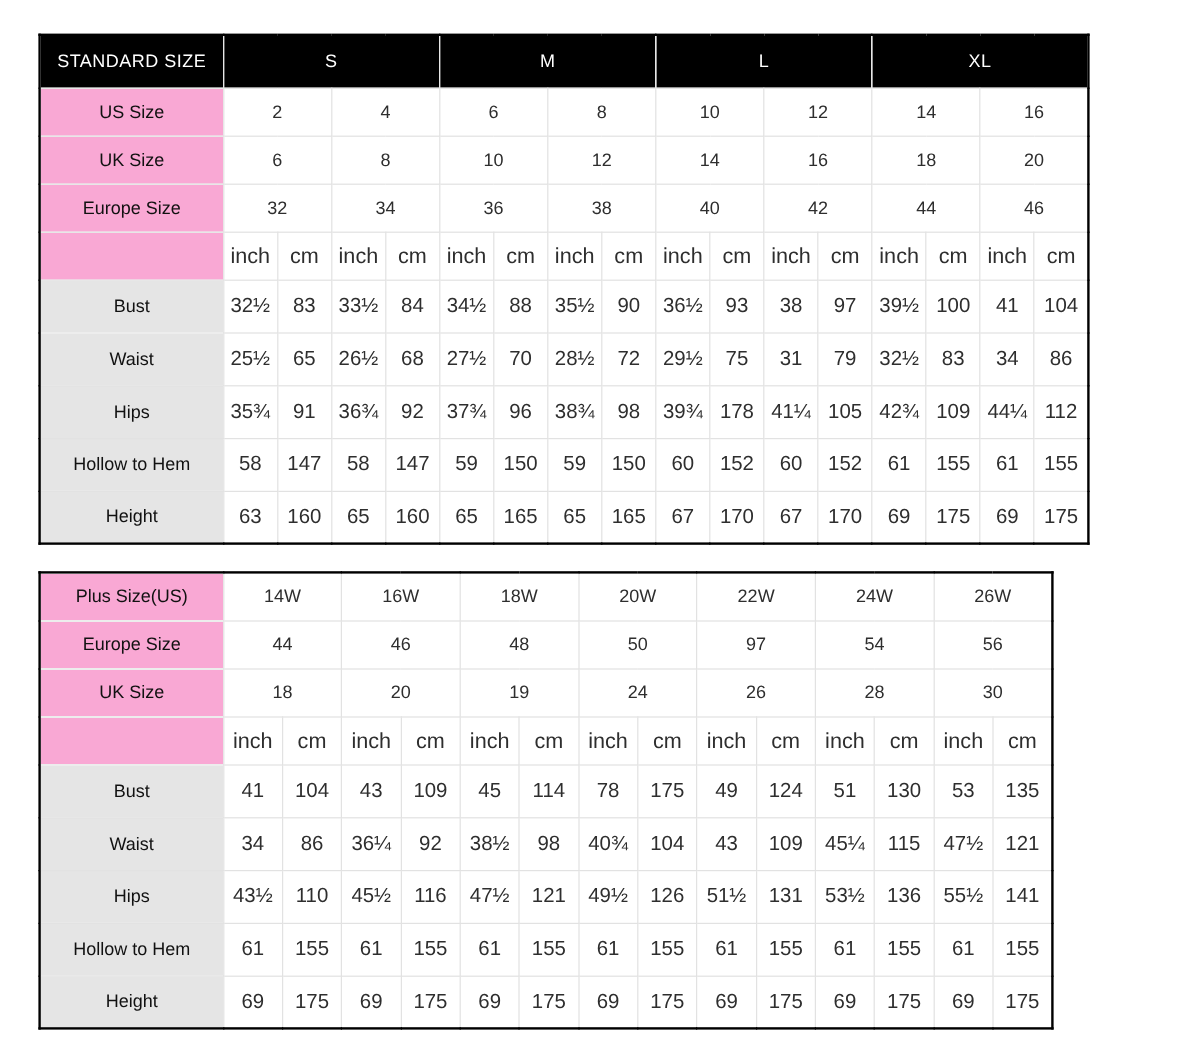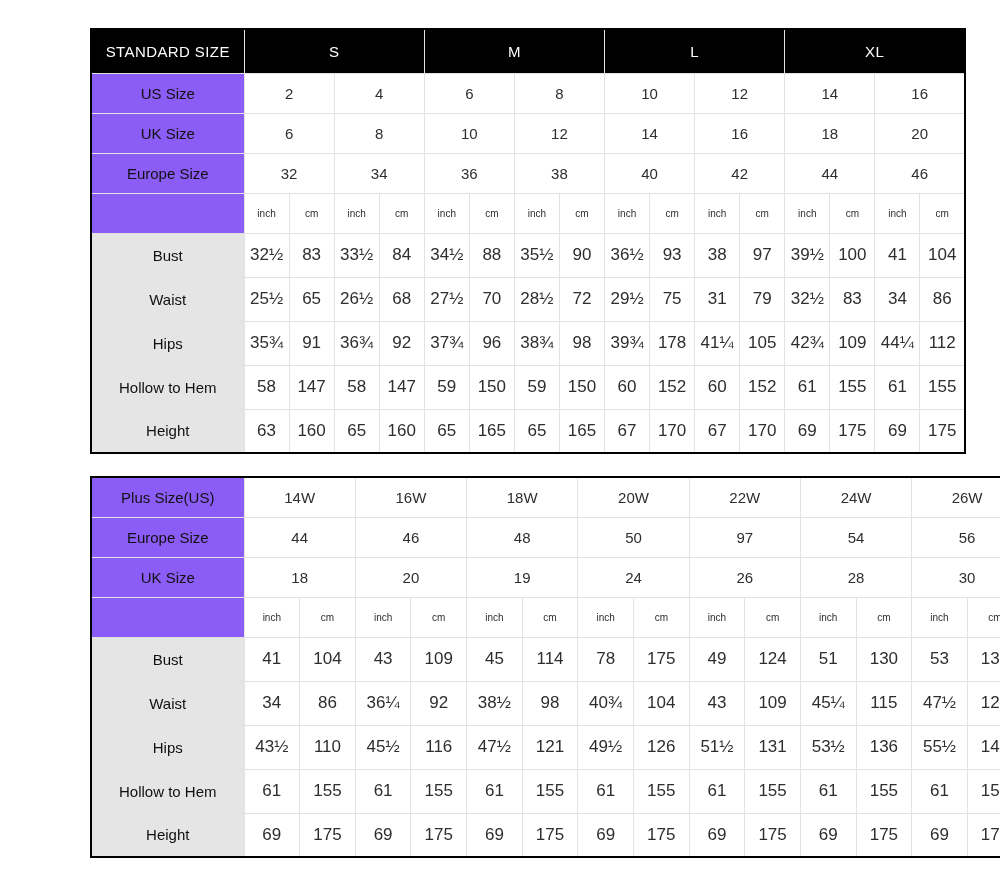--- a/index.html
+++ b/index.html
@@ -5,31 +5,31 @@
   html, body {
     margin: 0;
     padding: 0;
     background: #ffffff;
     font-family: "Liberation Sans", "DejaVu Sans", sans-serif;
   }
   .page {
     width: 1000px;
     height: 887px;
     box-sizing: border-box;
-    padding: 28px 0 0 90px;
+    padding: 28px 0 0 32px;
     background: #ffffff;
     overflow: hidden;
   }
   table.szt {
     border-collapse: collapse;
     table-layout: fixed;
     border: 2px solid #000000;
   }
   table.t1 { width: 876px; }
-  table.t2 { width: 934px; margin-top: 22px; }
+  table.t2 { width: 846px; margin-top: 22px; }
   .szt col.col-label { width: 153px; }
   .szt th, .szt td {
     border: 1px solid #e2e2e2;
     text-align: center;
     padding: 0;
     white-space: nowrap;
     overflow: hidden;
     font-weight: 400;
   }
   tr.r-hdr  { height: 44px; }
@@ -51,29 +51,29 @@
     color: #ffffff;
     font-weight: 700;
     font-size: 15px;
     letter-spacing: 0.4px;
     border-color: #000000;
   }
   .row-label {
     font-weight: 700;
     font-size: 15px;
     color: #111111;
-    background: #8b5cf6;
+    background: #f9a8d4;
   }
   .measure-label { background: #e5e5e5; }
   .size-cell {
     font-size: 15px;
     color: #2e2e2e;
   }
   .unit-cell {
-    font-size: 10px;
+    font-size: 18px;
     color: #2e2e2e;
   }
   .value-cell {
     font-size: 17px;
     color: #2e2e2e;
   }
 </style>
 </head>
 <body>
 

